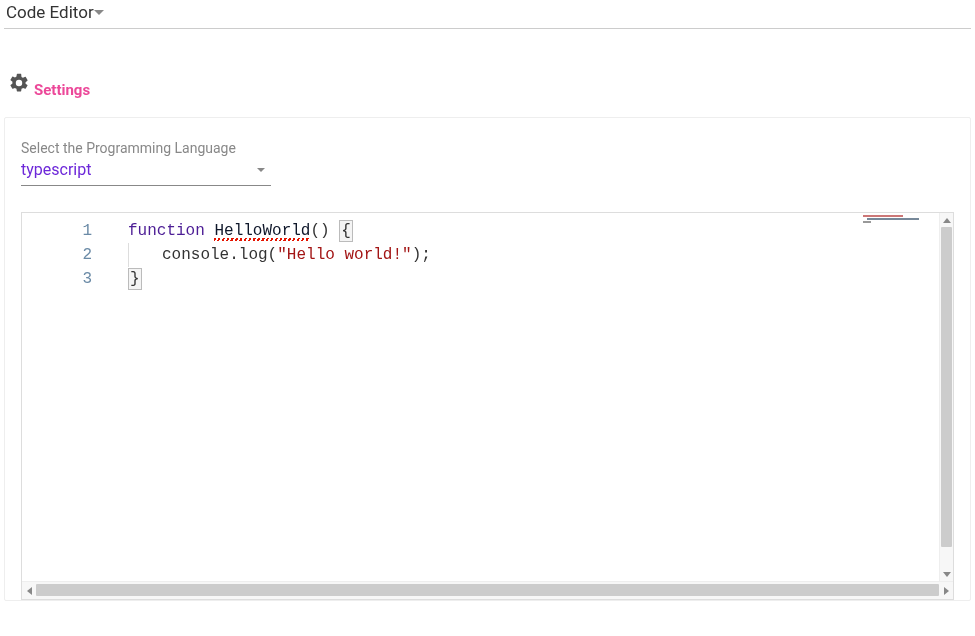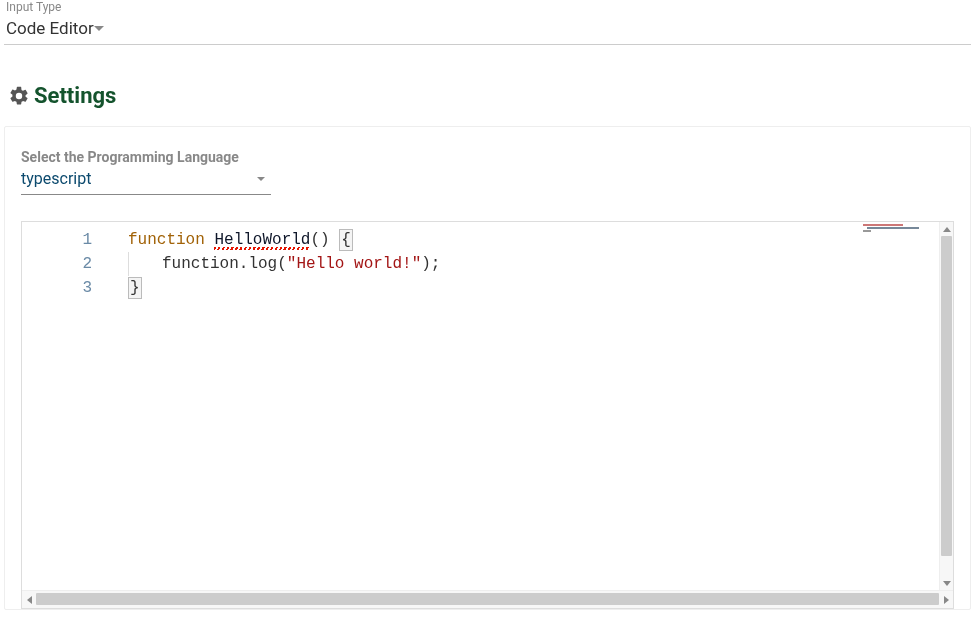--- a/index.html
+++ b/index.html
@@ -40,45 +40,44 @@
     }
 
     
     .settings-header {
       display: flex;
       align-items: center;
       gap: 4px;
       padding: 30px 0 18px 4px;
     }
     .gear-icon { width: 22px; height: 22px; fill: #555; }
-    .settings-title { font-size: 22px; font-weight: 700; color: #14532d; }
+    .settings-title { font-size: 15px; font-weight: 700; color: #ec4899; margin-top: 14px; }
 
     
     .settings-box {
       border: 1px solid #eee;
       border-radius: 2px;
       padding: 22px 16px 0 16px;
     }
     .lang-label {
       font-size: 14px;
       color: #888;
       padding-bottom: 2px;
-      font-weight: bold;
     }
     .lang-select {
       display: flex;
       justify-content: space-between;
       align-items: center;
       width: 250px;
       border-bottom: 1px solid #888;
       padding: 2px 2px 6px 0;
       cursor: pointer;
       margin-bottom: 26px;
     }
-    .lang-value { font-size: 16px; color: #0c4a6e; }
+    .lang-value { font-size: 16px; color: #6d28d9; }
     .chevron-down-sm {
       width: 0; height: 0;
       border-left: 4px solid transparent;
       border-right: 4px solid transparent;
       border-top: 4px solid #888;
       margin-right: 4px;
     }
 
     
     .editor-wrap {
@@ -103,21 +102,21 @@
       flex-shrink: 0;
     }
     .gutter .ln { height: 24px; line-height: 24px; }
     .code-area {
       flex: 1;
       padding: 6px 0 0 26px;
       position: relative;
     }
     .code-area .line { height: 24px; line-height: 24px; white-space: pre; }
 
-    .kw { color: #a16207; }
+    .kw { color: #4c1d95; }
     .fn { color: #0f172a; position: relative; }
     .fn::after {
       content: "";
       position: absolute;
       left: 0; right: 0; bottom: -1px;
       height: 3px;
       background: repeating-linear-gradient(115deg, #e51400 0 2px, transparent 2px 4px);
     }
     .str { color: #a31515; }
     .plain { color: #333; }
@@ -191,21 +190,20 @@
       background: #ccc;
       border-radius: 1px;
     }
   </style>
 </head>
 <body>
 
 <div class="container">
 
   <div class="input-type-section">
-    <div class="input-type-label">Input Type</div>
     <div class="input-type-select">
       <span class="input-type-value">Code Editor</span>
       <span class="chevron-down"></span>
     </div>
   </div>
 
   <div class="settings-header">
     <svg class="gear-icon" viewBox="0 0 24 24">
       <path d="M19.14,12.94a7.07,7.07,0,0,0,.05-.94,7.07,7.07,0,0,0-.05-.94l2.03-1.58a.5.5,0,0,0,.12-.64l-1.92-3.32a.5.5,0,0,0-.61-.22l-2.39.96a7.22,7.22,0,0,0-1.62-.94l-.36-2.54A.5.5,0,0,0,13.9,2H10.1a.5.5,0,0,0-.49.42L9.25,4.96a7.22,7.22,0,0,0-1.62.94l-2.39-.96a.5.5,0,0,0-.61.22L2.71,8.48a.5.5,0,0,0,.12.64l2.03,1.58a7.07,7.07,0,0,0-.05.94,7.07,7.07,0,0,0,.05.94L2.83,14.16a.5.5,0,0,0-.12.64l1.92,3.32a.5.5,0,0,0,.61.22l2.39-.96a7.22,7.22,0,0,0,1.62.94l.36,2.54a.5.5,0,0,0,.49.42h3.8a.5.5,0,0,0,.49-.42l.36-2.54a7.22,7.22,0,0,0,1.62-.94l2.39.96a.5.5,0,0,0,.61-.22l1.92-3.32a.5.5,0,0,0-.12-.64ZM12,15.5A3.5,3.5,0,1,1,15.5,12,3.5,3.5,0,0,1,12,15.5Z"></path>
     </svg>
@@ -221,21 +219,21 @@
 
     <div class="editor-wrap">
       <div class="editor-inner">
         <div class="gutter">
           <div class="ln">1</div>
           <div class="ln">2</div>
           <div class="ln">3</div>
         </div>
         <div class="code-area">
           <div class="line"><span class="kw">function</span><span class="plain"> </span><span class="fn">HelloWorld</span><span class="plain">()</span><span class="plain"> </span><span class="brace-hl plain">{</span></div>
-          <div class="line"><span class="indent-guide"></span><span class="plain">function.log(</span><span class="str">"Hello world!"</span><span class="plain">);</span></div>
+          <div class="line"><span class="indent-guide"></span><span class="plain">console.log(</span><span class="str">"Hello world!"</span><span class="plain">);</span></div>
           <div class="line"><span class="brace-hl plain">}</span></div>
         </div>
         <div class="minimap">
           <div class="m1"></div>
             <div class="m2"></div>
             <div class="m3"></div>
         </div>
       </div>
 
       <div class="vscroll">

